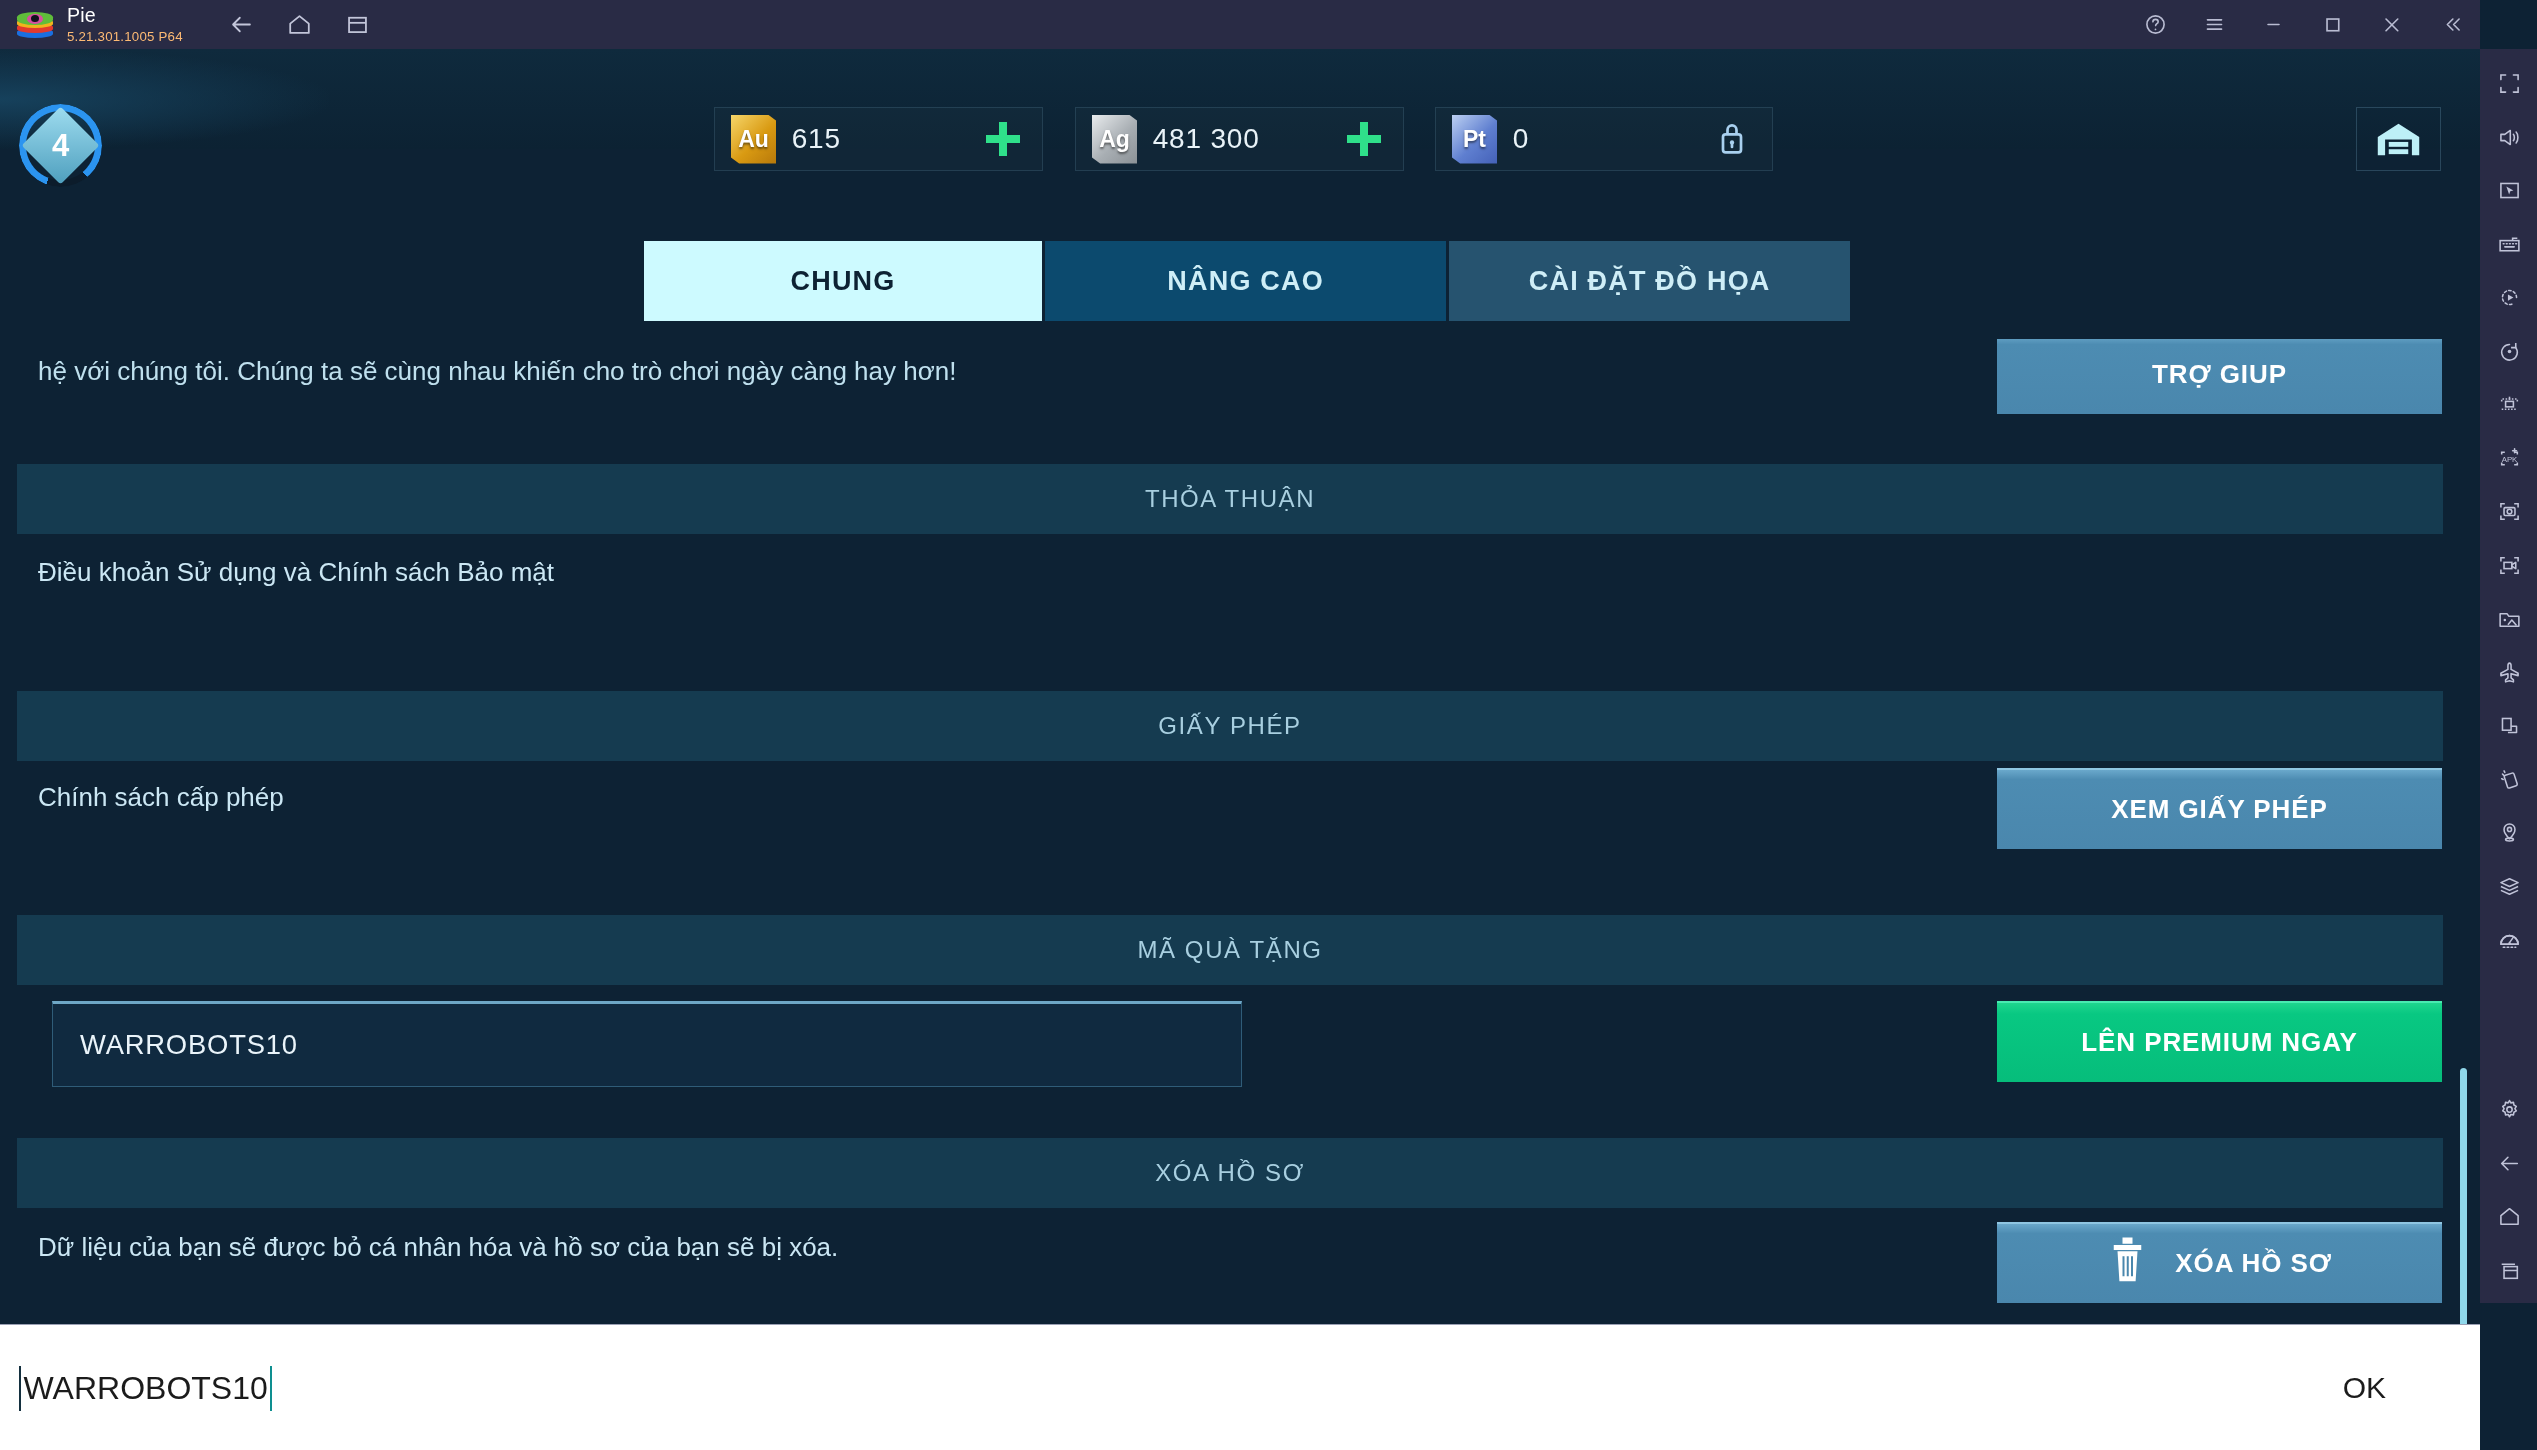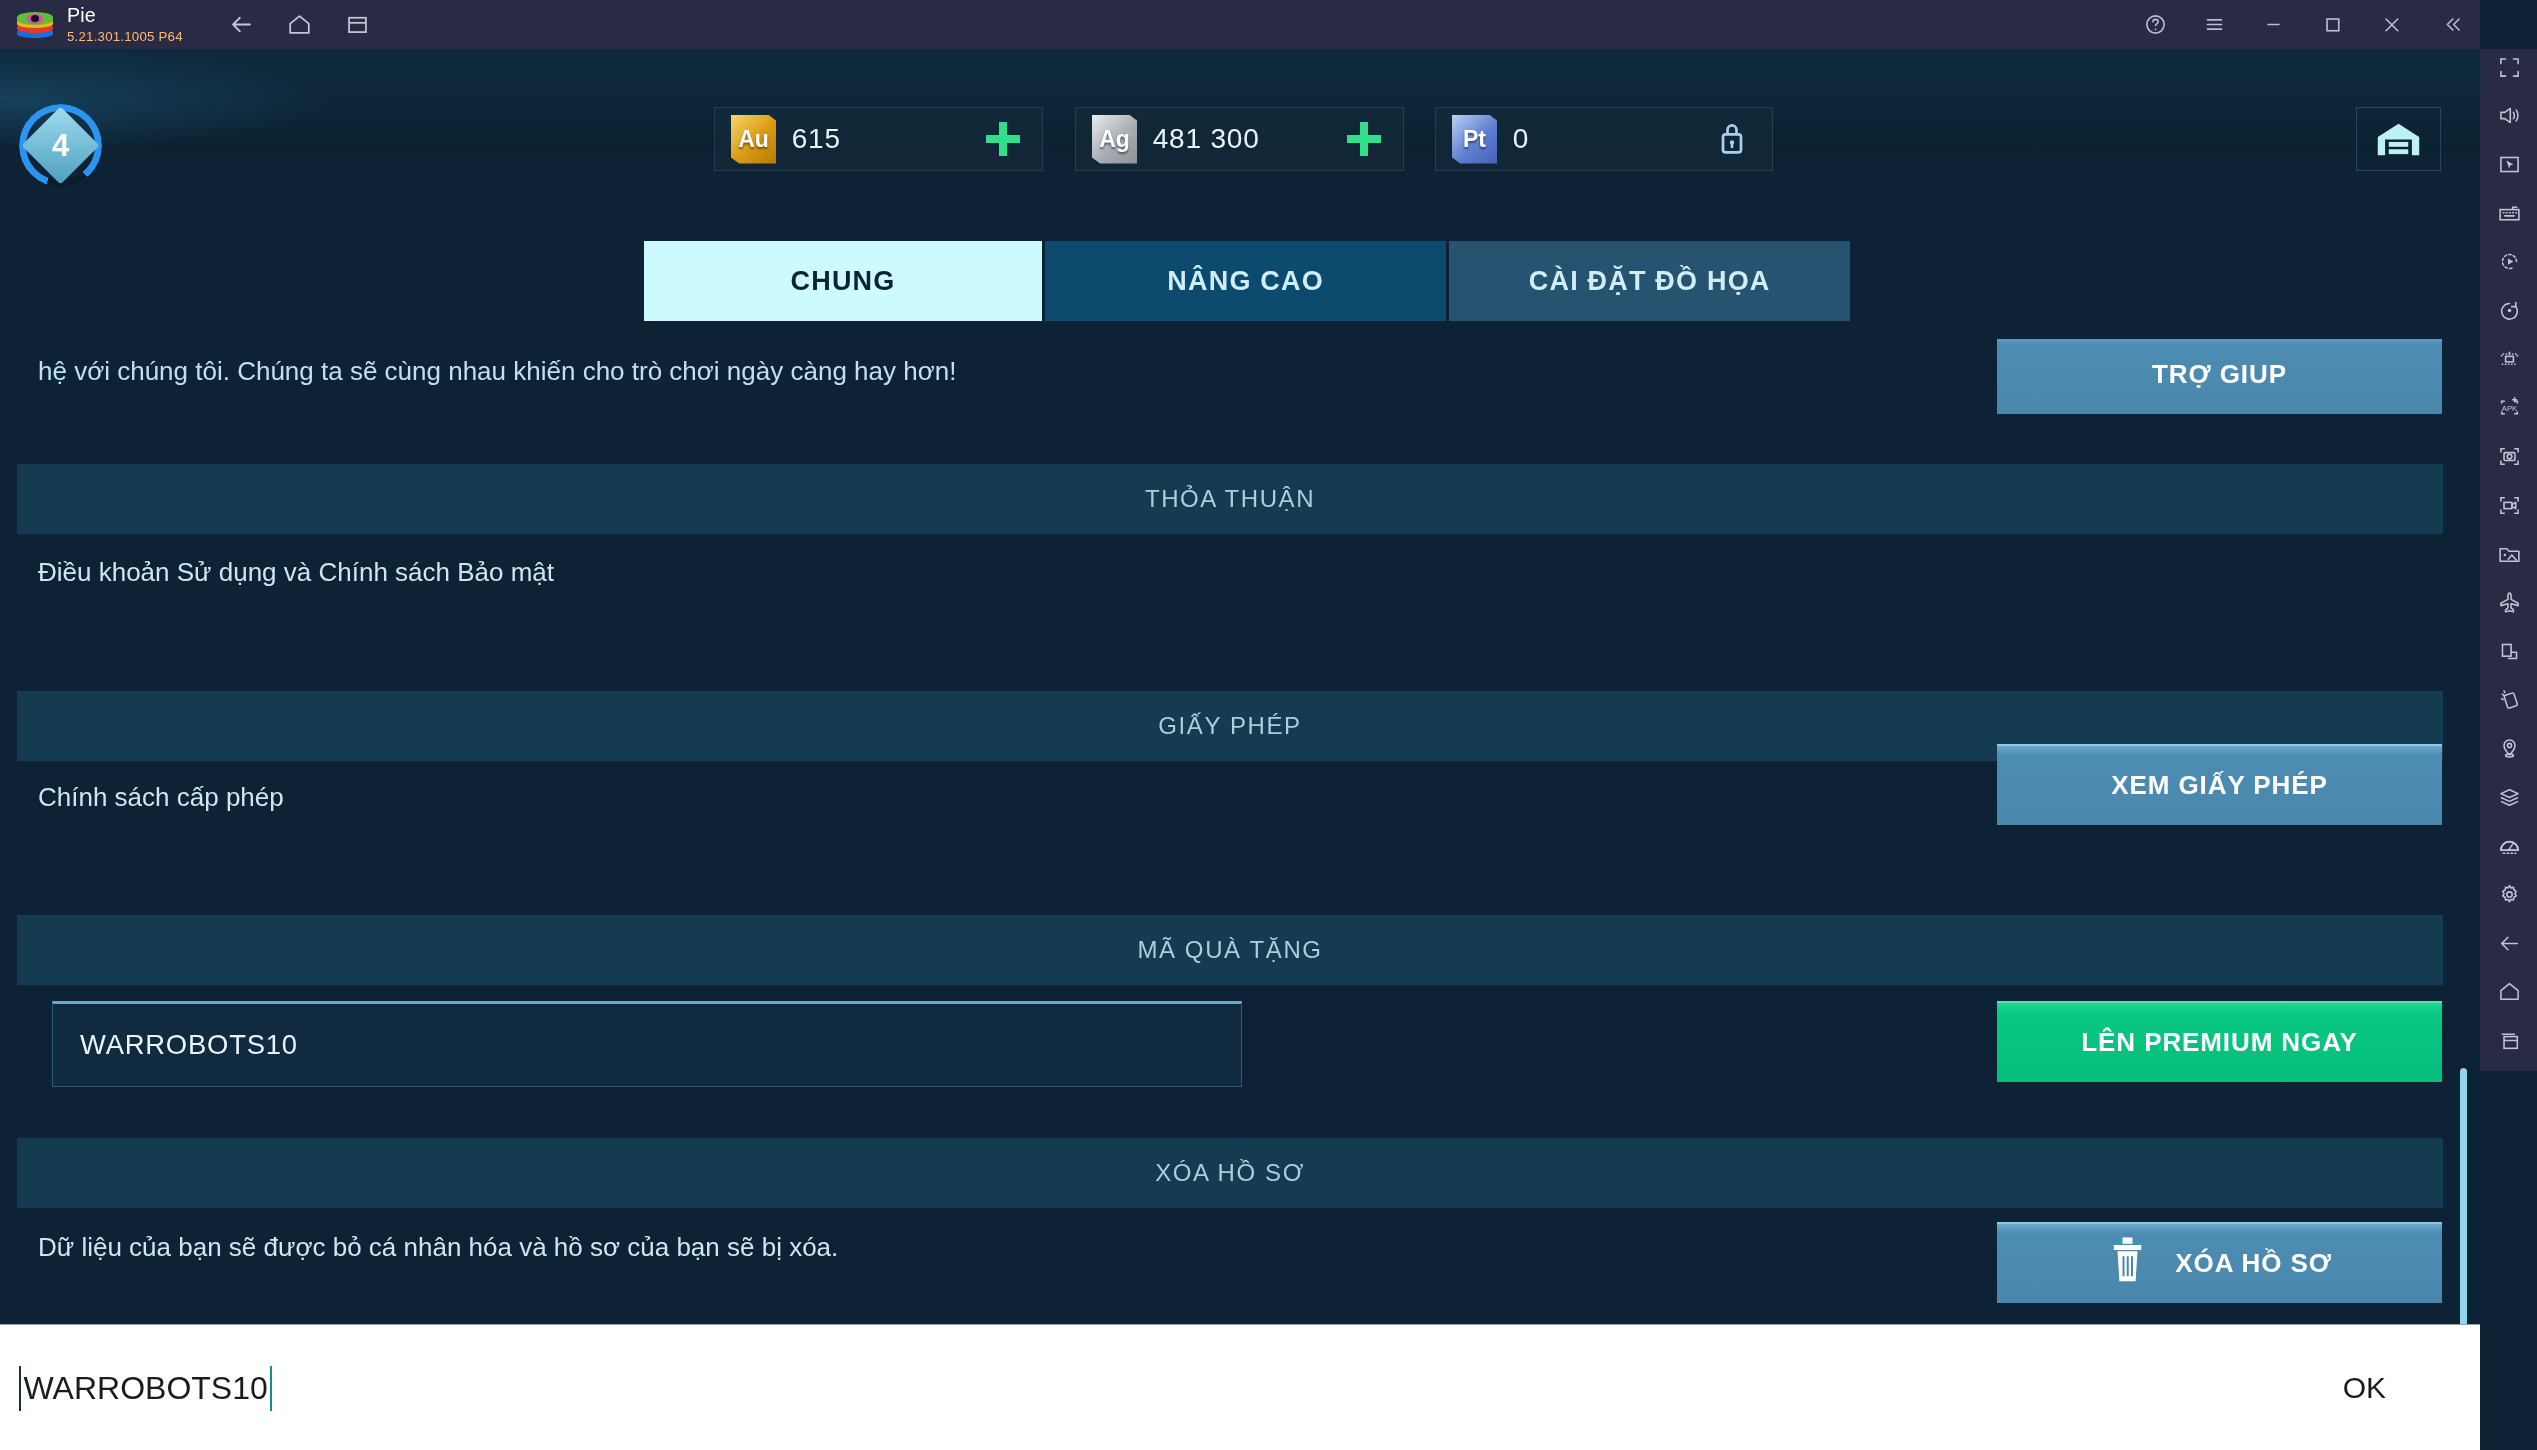--- a/index.html
+++ b/index.html
@@ -29,23 +29,23 @@
 
   .tb-nav { display:flex; align-items:center; gap:27px; margin-left:43px; }
   .tb-ico { width:31px; height:31px; display:flex; align-items:center; justify-content:center; }
   .tb-ico svg { stroke:#c3c6da; fill:none; stroke-width:2.1; }
 
   .tb-right { position:absolute; right:14px; top:0; height:49px;
     display:flex; align-items:center; gap:28px; }
   .tb-right .tb-ico svg { stroke:#b9bcd2; }
 
   
-  .sidebar { position:absolute; right:0; top:49px; width:58px; height:1022px;
+  .sidebar { position:absolute; right:0; top:49px; width:58px; height:1254px;
     background:#292b45; display:flex; flex-direction:column; align-items:center;
-    }
+    padding-top:14px; }
   .sb-ico { width:41px; height:41px; margin-bottom:12.5px;
     display:flex; align-items:center; justify-content:center; }
   .sb-ico svg { stroke:#c0c3d8; fill:none; stroke-width:2; }
   .sb-spacer { flex:1 1 auto; }
 
   
   .game { position:absolute; left:0; top:49px; width:2480px; height:1402px;
     background:#0d2234; overflow:hidden; }
 
   
@@ -419,21 +419,21 @@
 
         <div style="margin-top:9.4px;">hệ với chúng tôi. Chúng ta sẽ cùng nhau khiến cho trò chơi ngày càng hay hơn!</div>
       </div>
       <div class="btn" style="top:-6.3px;">TRỢ GIUP</div>
 
       <div class="sechead" style="top:125px;">THỎA THUẬN</div>
       <div class="rowlabel" style="top:218px;">Điều khoản Sử dụng và Chính sách Bảo mật</div>
 
       <div class="sechead" style="top:352px;">GIẤY PHÉP</div>
       <div class="rowlabel" style="top:443px;">Chính sách cấp phép</div>
-      <div class="btn" style="top:405px;">XEM GIẤY PHÉP</div>
+      <div class="btn" style="top:429px;">XEM GIẤY PHÉP</div>
 
       <div class="sechead" style="top:576px;">MÃ QUÀ TẶNG</div>
       <div class="codebox" style="top:662px;">WARROBOTS10</div>
       <div class="btn btn-green" style="top:662px;">LÊN PREMIUM NGAY</div>
 
       <div class="sechead" style="top:799px;">XÓA HỒ SƠ</div>
       <div class="rowlabel" style="top:893px;">Dữ liệu của bạn sẽ được bỏ cá nhân hóa và hồ sơ của bạn sẽ bị xóa.</div>
       <div class="btn" style="top:883px;">
         <span class="trash">
           <svg viewBox="0 0 32 40" width="41" height="50">

